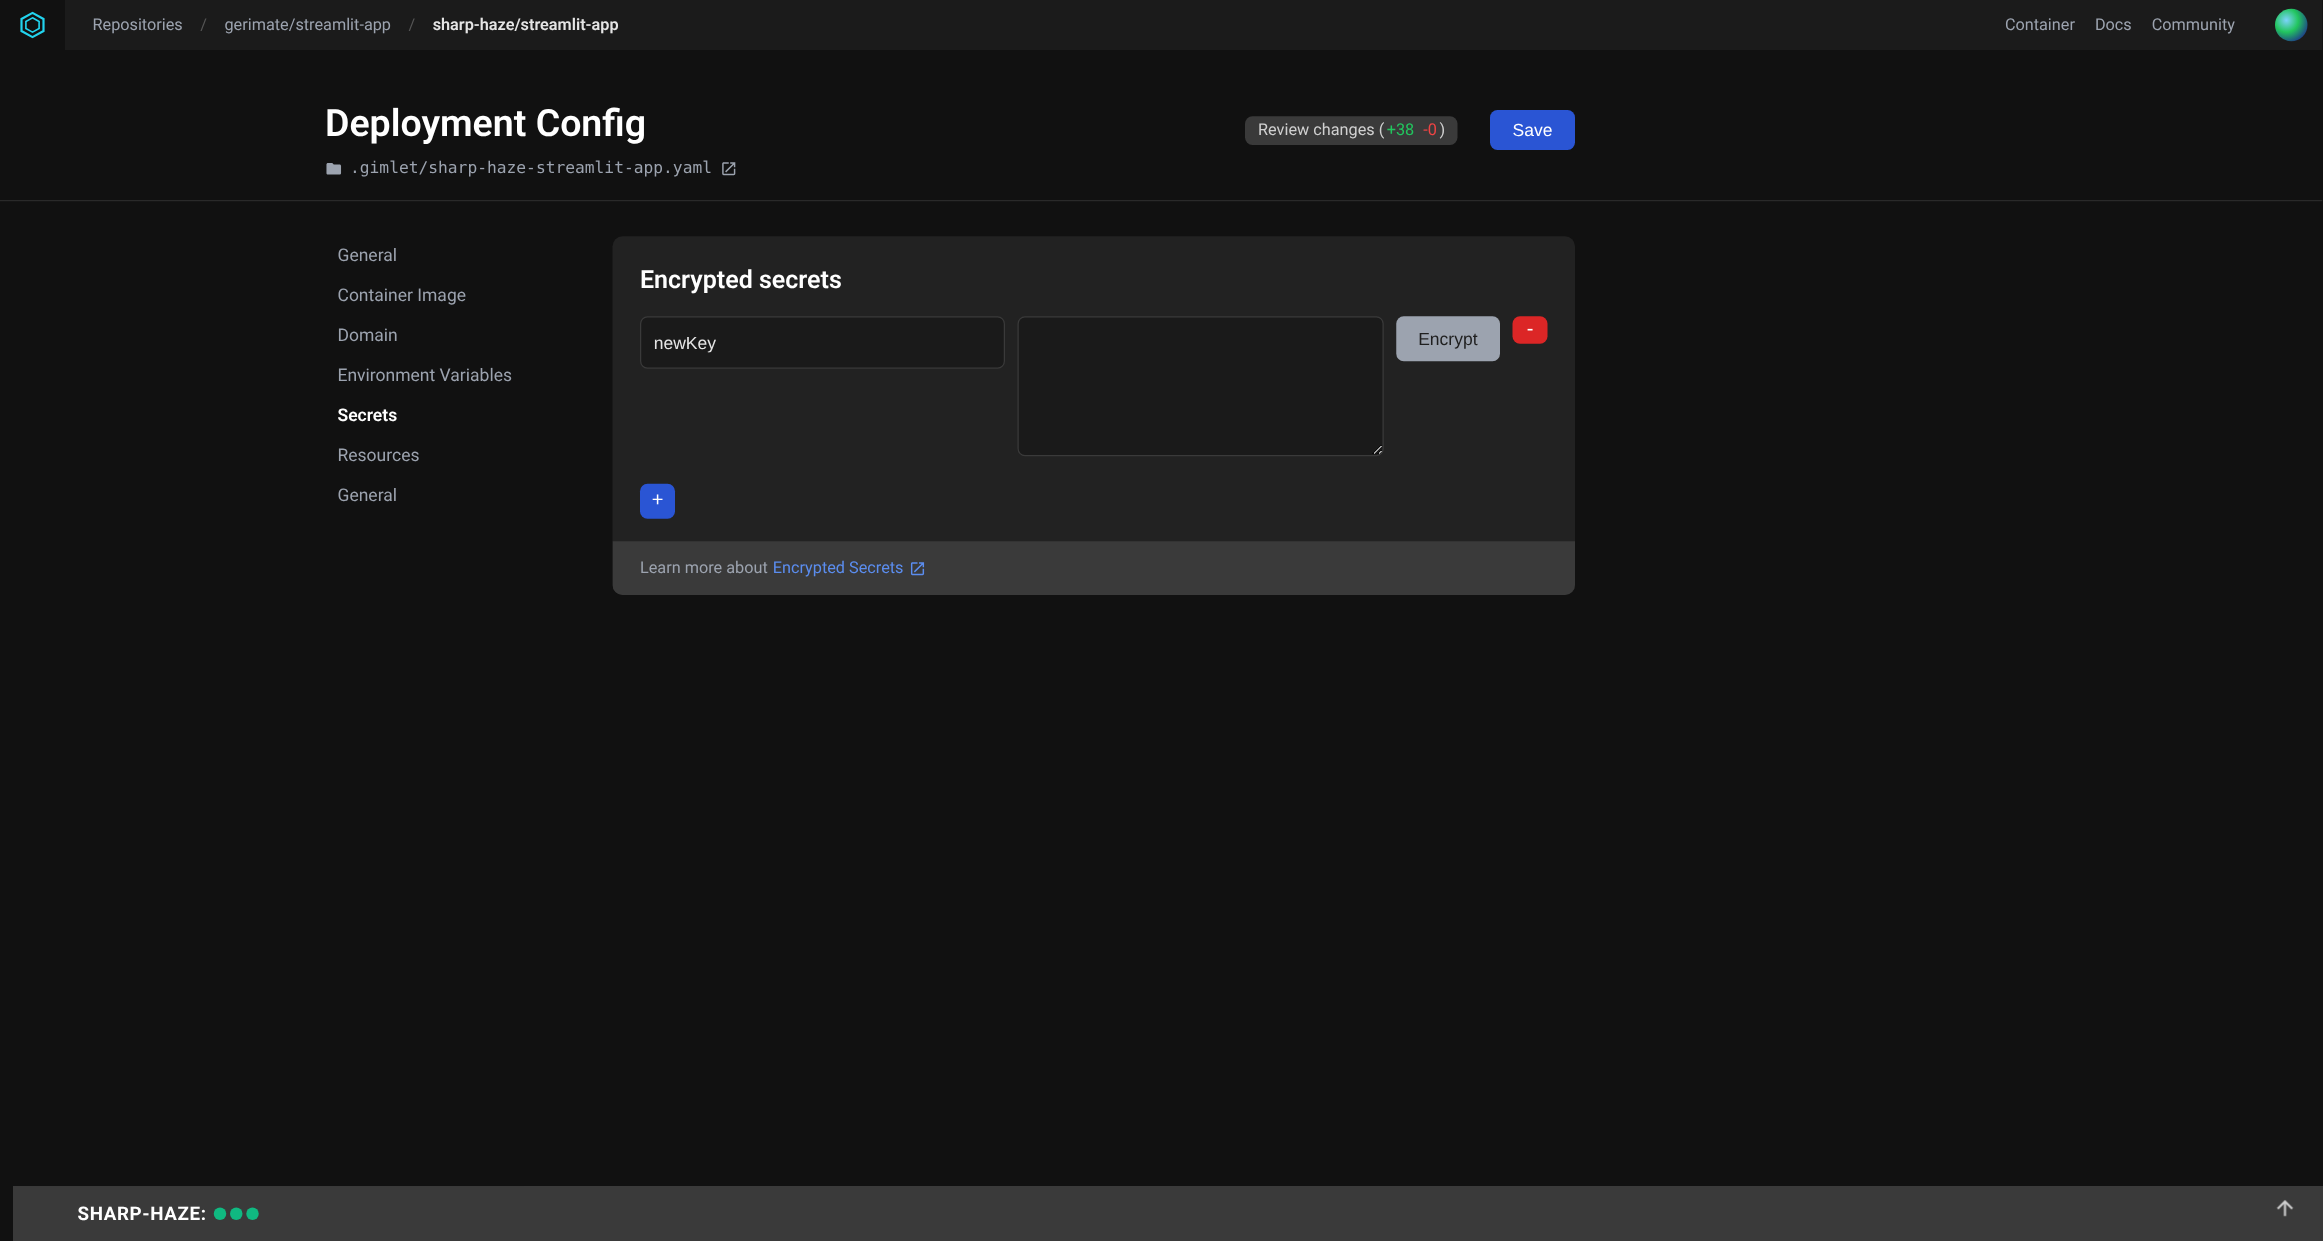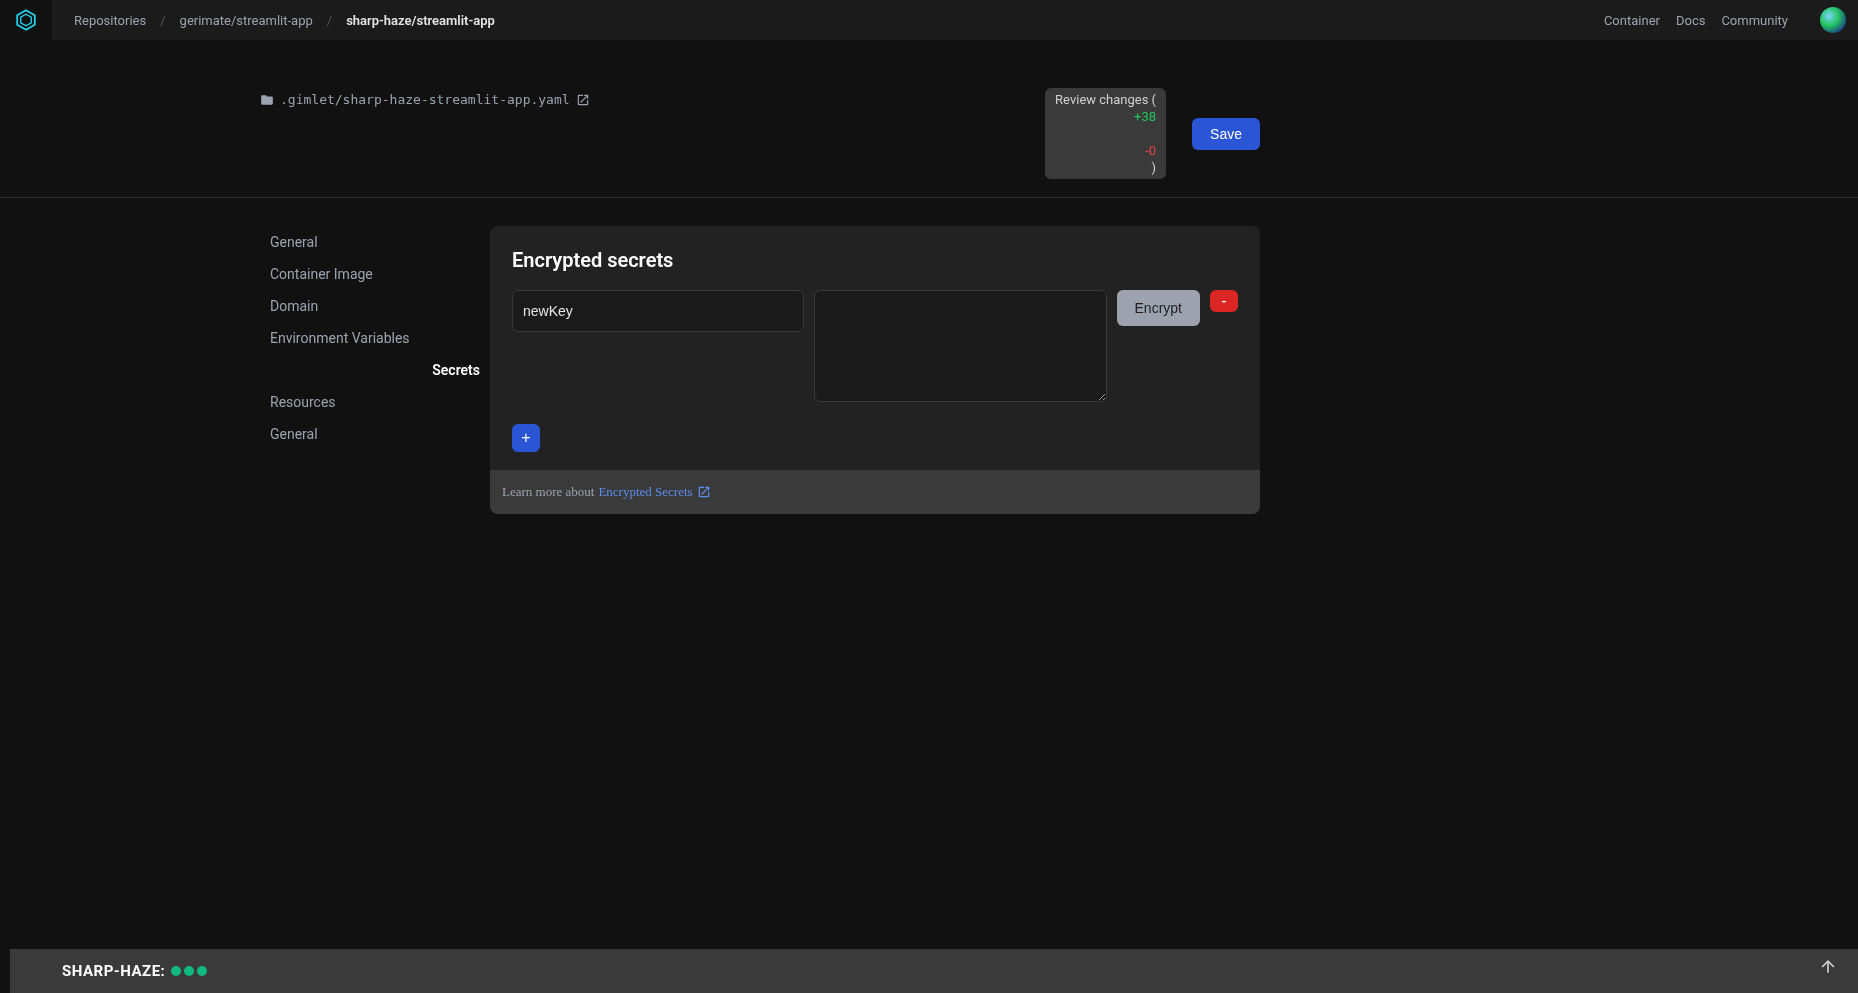--- a/index.html
+++ b/index.html
@@ -72,23 +72,22 @@
   }
   .folder-icon, .ext-icon { width: 14px; height: 14px; fill: #9ca3af; }
   .header-actions { display: flex; align-items: center; gap: 12px; margin-top: 6px; }
   .review-pill {
     background: #3a3a3a;
     color: #d0d0d0;
     font-size: 13px;
     padding: 4px 10px;
     border-radius: 6px;
     display: inline-flex;
-    align-items: flex-end;
+    align-items: flex-start;
     gap: 2px;
-    flex-direction: column;
   }
   .review-pill .plus { color: #22c55e; }
   .review-pill .minus { color: #ef4444; }
   .save-btn {
     background: #2a55d4;
     color: #fff;
     border: none;
     border-radius: 6px;
     padding: 8px 18px;
     font-size: 14px;
@@ -106,21 +105,21 @@
     margin-left: 260px;
     flex-shrink: 0;
   }
   .sidebar-item {
     padding: 8px 10px;
     font-size: 14px;
     color: #9ca3af;
     cursor: pointer;
     border-radius: 4px;
   }
-  .sidebar-item.active { color: #fff; font-weight: 600; text-align: right; }
+  .sidebar-item.active { color: #fff; font-weight: 600; }
 
   .content {
     flex: 1;
     max-width: 770px;
     margin-right: 260px;
   }
   .card {
     background: #222222;
     border-radius: 8px;
     overflow: hidden;
@@ -184,27 +183,26 @@
     color: #fff;
     border: none;
     border-radius: 6px;
     width: 28px;
     height: 28px;
     font-size: 16px;
     cursor: pointer;
   }
   .card-footer {
     background: #3a3a3a;
-    padding: 14px 12px;
+    padding: 14px 22px;
     font-size: 13px;
     color: #9ca3af;
     display: flex;
     align-items: flex-end;
     gap: 4px;
-    font-family: Liberation Serif, serif;
   }
   .card-footer a { color: #5b8def; text-decoration: none; display: inline-flex; align-items: center; gap: 4px; }
 
   
   .statusbar {
     position: fixed;
     bottom: 0; left: 10px; right: 0;
     height: 44px;
     background: #3a3a3a;
     display: flex;
@@ -246,20 +244,21 @@
     <span>Container</span>
     <span>Docs</span>
     <span>Community</span>
     <div class="avatar"></div>
   </div>
 </div>
 
 <div class="header-row">
   <div class="header-inner">
     <div>
+      <h1 class="page-title">Deployment Config</h1>
       <div class="file-path-row">
         <svg class="folder-icon" viewBox="0 0 24 24">
             <path d="M10 4H4c-1.1 0-2 .9-2 2v12c0 1.1.9 2 2 2h16c1.1 0 2-.9 2-2V8c0-1.1-.9-2-2-2h-8l-2-2z"></path>
           </svg>
         <span>.gimlet/sharp-haze-streamlit-app.yaml</span>
         <svg class="ext-icon" viewBox="0 0 24 24">
             <path d="M14 3v2h3.59L7 15.59 8.41 17 19 6.41V10h2V3h-7zM19 19H5V5h7V3H5c-1.1 0-2 .9-2 2v14c0 1.1.9 2 2 2h14c1.1 0 2-.9 2-2v-7h-2v7z"></path>
           </svg>
       </div>
     </div>

